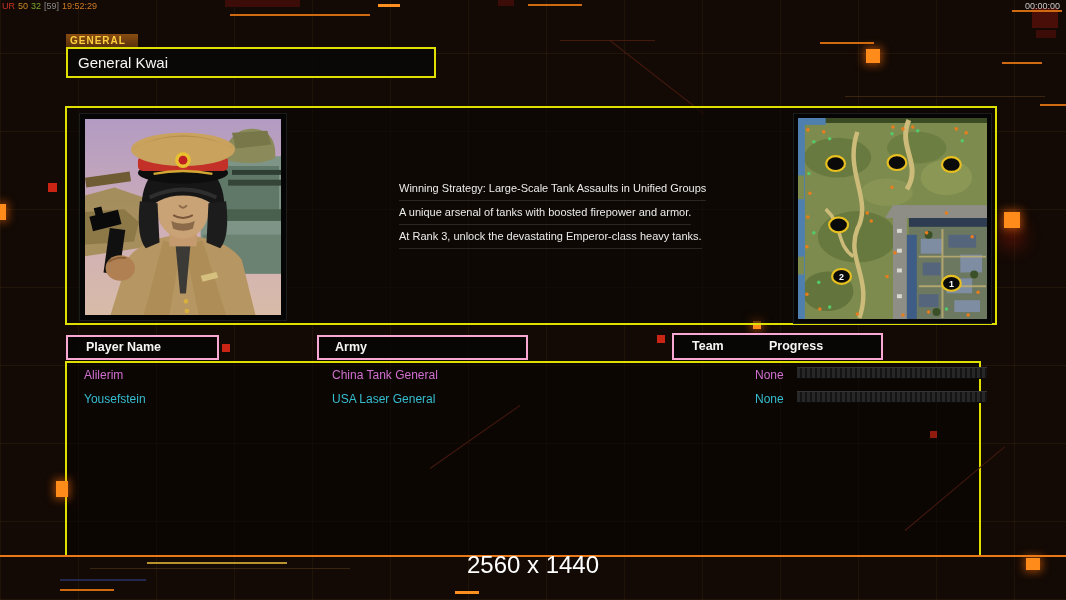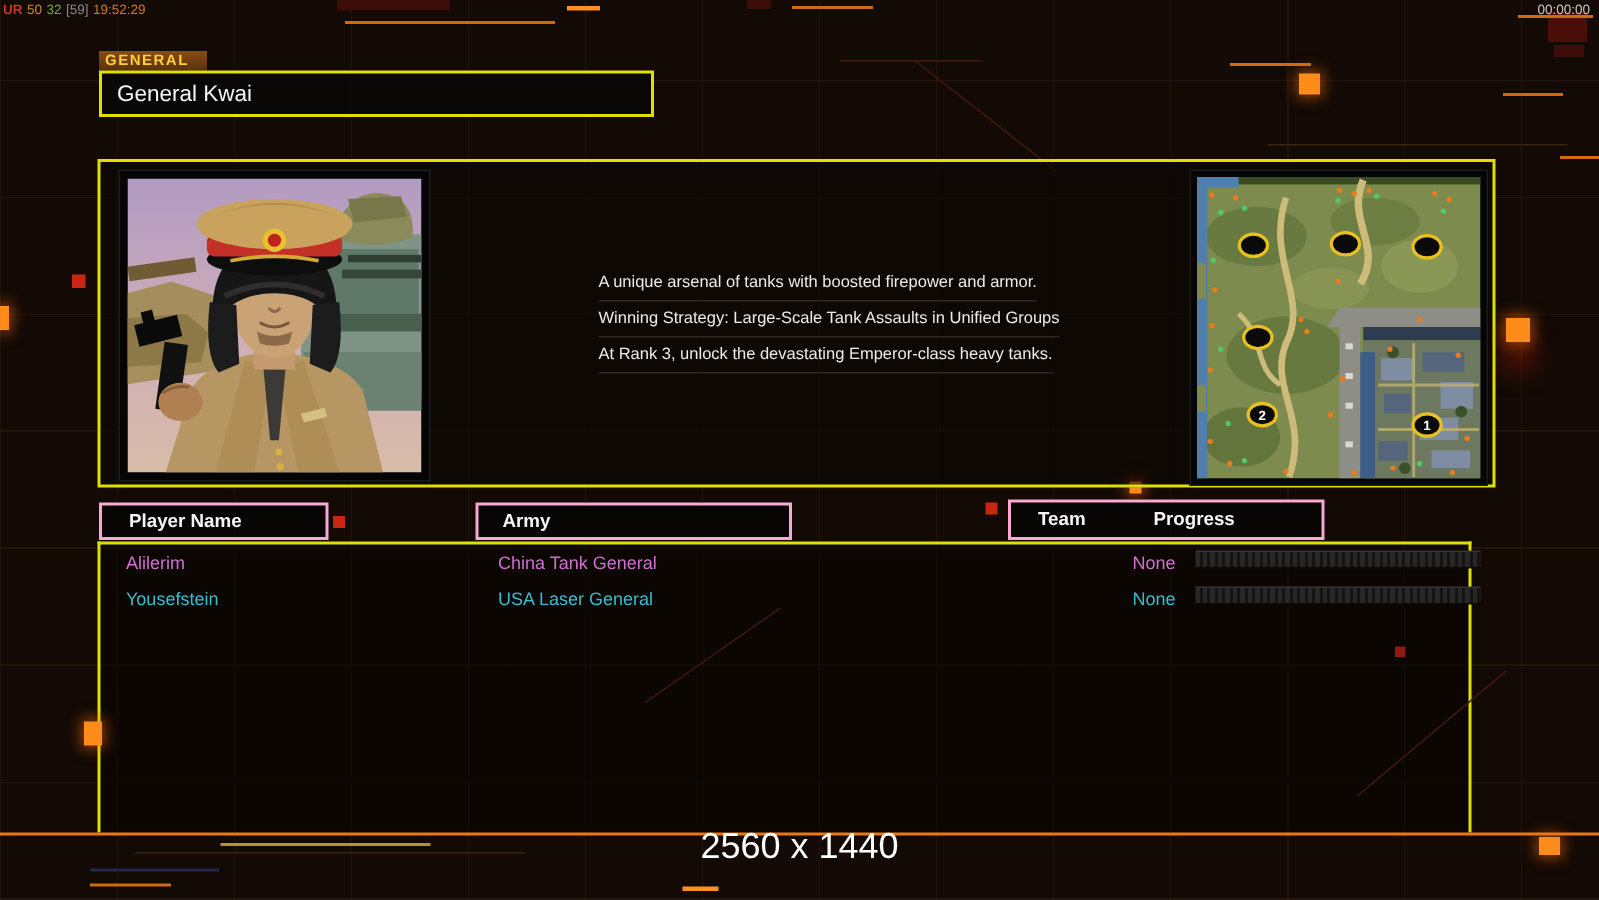--- a/index.html
+++ b/index.html
@@ -7,21 +7,21 @@
     background:#130a05;font-family:"Liberation Sans",sans-serif;}
   
   #screen::before{content:"";position:absolute;inset:0;z-index:0;
     background-image:
       repeating-linear-gradient(0deg, rgba(160,120,50,.10) 0 1px, transparent 1px 78px),
       repeating-linear-gradient(90deg, rgba(160,120,50,.09) 0 1px, transparent 1px 78px);}
   .abs{position:absolute;}
   
   #stats{left:2px;top:1px;font-size:9px;letter-spacing:0;z-index:6;}
   #stats span{margin-right:3px;}
-  .st-ur{color:#c93425;font-weight:bold;}
+  .st-ur{color:#c93425;font-weight:normal;}
   .st-fps{color:#c98a25;}
   .st-frame{color:#7da82d;}
   .st-br{color:#8a8a8a;}
   .st-time{color:#cf7b22;}
   #clock{right:6px;top:1px;font-size:9px;color:#c9c9c9;z-index:6;}
   
   #general-tab{left:66px;top:34px;width:72px;height:14px;z-index:5;
     background:linear-gradient(#8a4c12,#55300b);color:#ffcf3d;font-size:10px;
     font-weight:bold;letter-spacing:1px;line-height:14px;padding-left:4px;box-sizing:border-box;}
   #name-box{left:66px;top:47px;width:370px;height:31px;z-index:5;box-sizing:border-box;
@@ -145,22 +145,22 @@
           <rect x="22" y="112" width="16" height="46" fill="#101010" transform="rotate(8 30 135)"></rect>
           <rect x="6" y="96" width="30" height="15" fill="#0a0a0a" transform="rotate(-14 21 104)"></rect>
           <rect x="10" y="90" width="8" height="10" fill="#0a0a0a" transform="rotate(-14 14 95)"></rect>
           <ellipse cx="36" cy="152" rx="15" ry="13" fill="#b08052"></ellipse>
           <path d="M24,146 q8,-6 18,-4" stroke="#8a6038" stroke-width="2" fill="none"></path>
         </g>
       </svg>
     </div>
 
     <div id="strategy" class="abs">
+      <div class="strat-line">Winning Strategy: Large-Scale Tank Assaults in Unified Groups</div>
       <div class="strat-line">A unique arsenal of tanks with boosted firepower and armor.</div>
-      <div class="strat-line">Winning Strategy: Large-Scale Tank Assaults in Unified Groups</div>
       <div class="strat-line">At Rank 3, unlock the devastating Emperor-class heavy tanks.</div>
     </div>
 
     <div id="map-frame" class="abs">
       <svg viewBox="0 0 191 203" preserveAspectRatio="none">
         <rect width="191" height="203" fill="#7d8c4e"></rect>
         <rect width="191" height="5" fill="#3a4a22"></rect>
         <ellipse cx="40" cy="40" rx="34" ry="20" fill="#63753c" opacity=".8"></ellipse>
         <ellipse cx="120" cy="30" rx="30" ry="16" fill="#697a40" opacity=".8"></ellipse>
         <ellipse cx="60" cy="120" rx="40" ry="26" fill="#60713a" opacity=".7"></ellipse>

